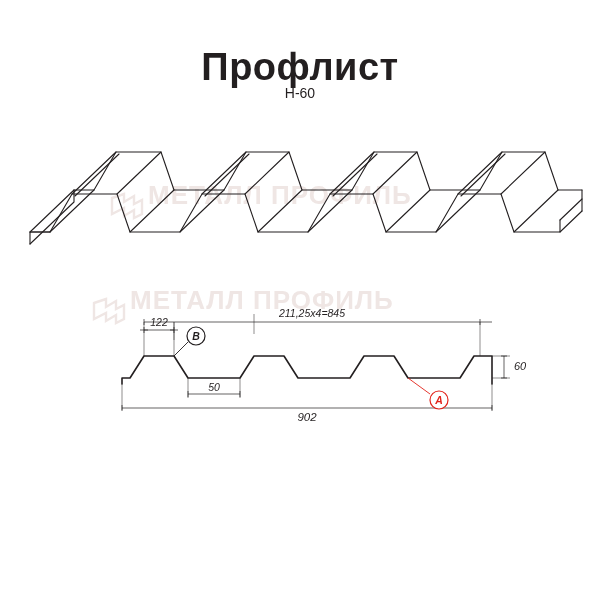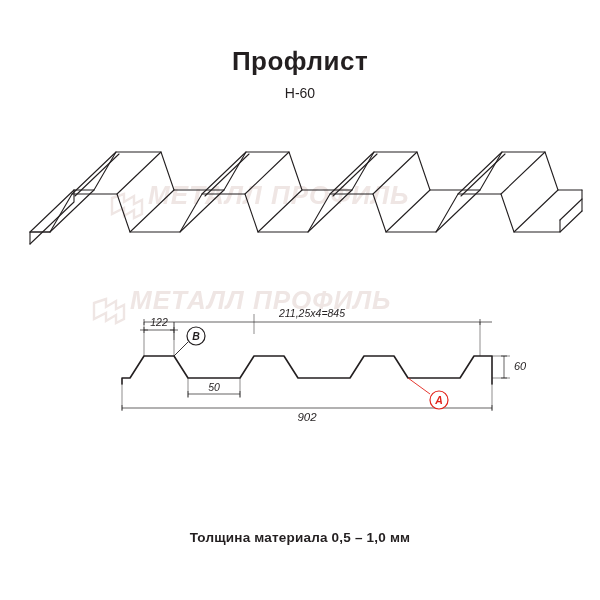--- a/index.html
+++ b/index.html
@@ -19,21 +19,21 @@
     position: relative;
     width: 600px;
     height: 600px;
   }
   .title {
     position: absolute;
     top: 46px;
     left: 0;
     width: 600px;
     text-align: center;
-    font-size: 26px;
+    font-size: 38px;
     font-weight: bold;
     letter-spacing: 0.5px;
     color: #231f20;
   }
   .subtitle {
     position: absolute;
     top: 85px;
     left: 0;
     width: 600px;
     text-align: center;
@@ -67,21 +67,20 @@
     color: #231f20;
   }
   
   .watermark {
     position: absolute;
     pointer-events: none;
     color: #efe6e4;
     font-weight: bold;
     white-space: nowrap;
     user-select: none;
-    font-style: italic;
   }
   .wm1 {
     top: 180px;
     left: 148px;
     font-size: 26px;
     letter-spacing: 1px;
   }
   .wm2 {
     top: 285px;
     left: 130px;
@@ -272,14 +271,13 @@
       <text x="212" y="17" text-anchor="middle" font-size="10.5" fill="#231f20">211,25x4=845</text>
       <text x="114" y="91" text-anchor="middle" font-size="10.5" fill="#231f20">50</text>
       <text x="207" y="121" text-anchor="middle" font-size="11.5" fill="#231f20">902</text>
       <text x="414" y="70" text-anchor="start" font-size="11" fill="#231f20">60</text>
 
       <text x="96" y="40" text-anchor="middle" font-size="10.5" font-weight="bold" fill="#231f20">B</text>
       <text x="339" y="104" text-anchor="middle" font-size="10.5" font-weight="bold" fill="#e2231a">A</text>
     </svg>
   </div>
 
-  <div class="footer">Толщина материала 0,5 – 1,0 мм</div>
 </div>
 
 </body></html>

